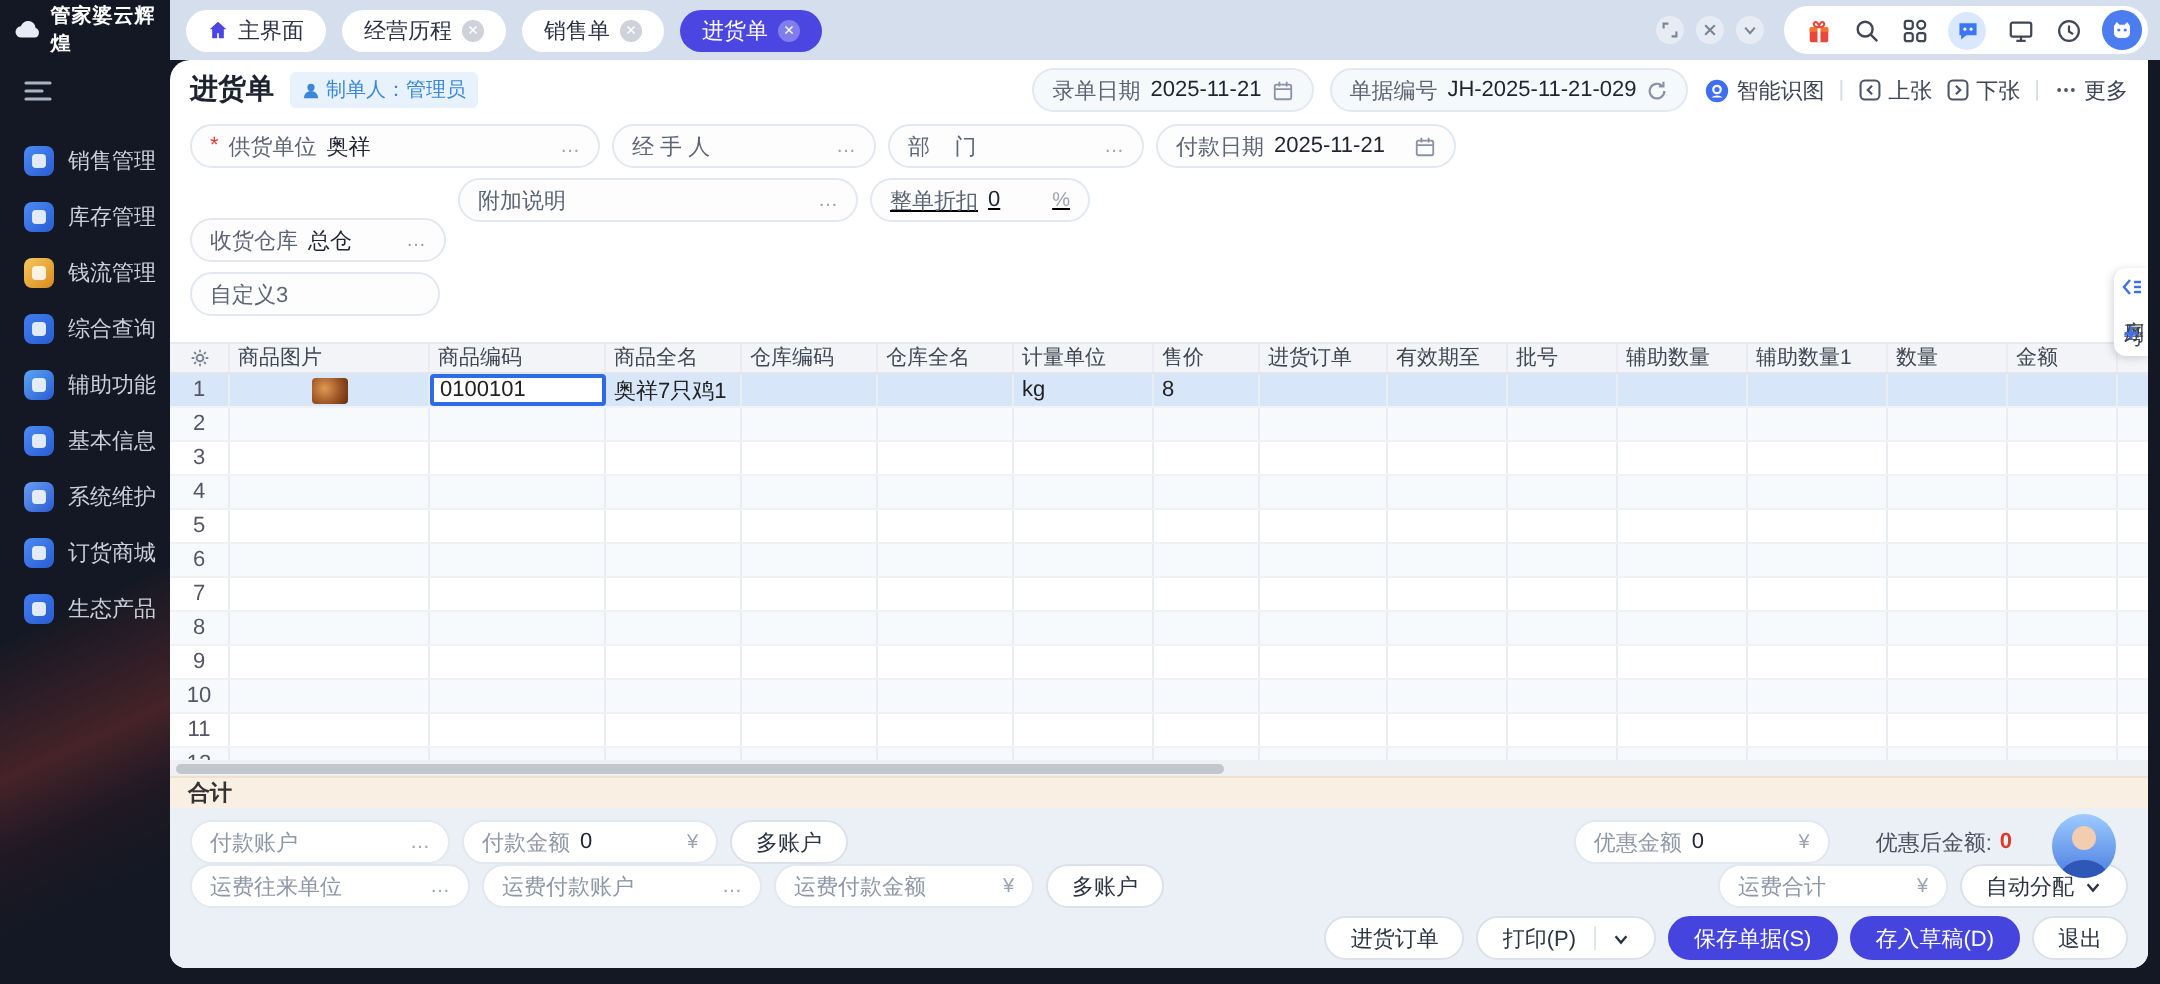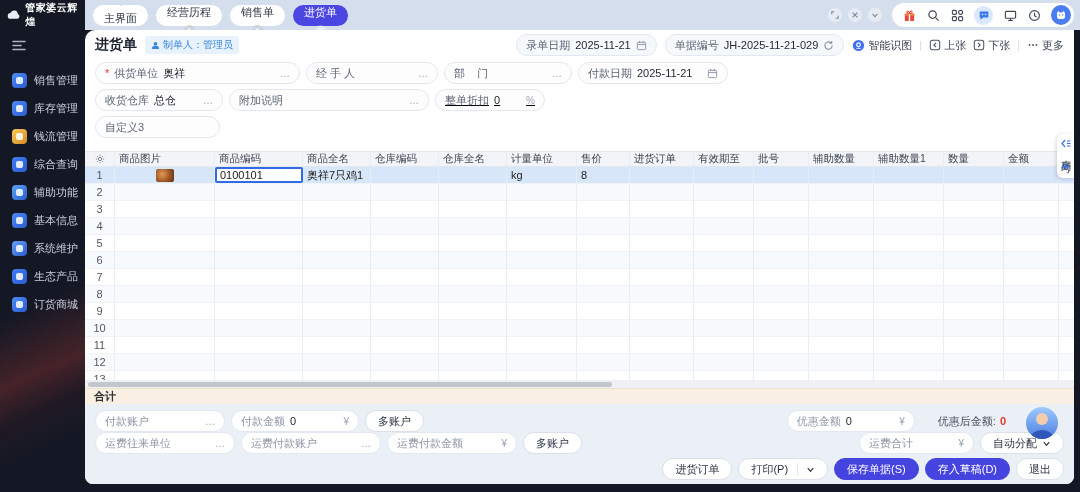--- a/index.html
+++ b/index.html
@@ -12,21 +12,21 @@
     background:linear-gradient(155deg, transparent 58%, rgba(196,62,52,.28) 72%, rgba(120,30,30,.10) 80%, transparent 88%); }
   .hamburger { margin:10px 0 14px 12px; width:16px; height:12px; cursor:pointer; }
   .side-item { display:flex; align-items:center; gap:7px; padding:6.5px 0 6.5px 12px; cursor:pointer; }
   .side-item .ic { width:15px; height:15px; border-radius:4px; flex:none; position:relative; }
   .side-item .ic::after { content:""; position:absolute; left:4px; top:4px; width:7px; height:7px; border-radius:2px; background:rgba(255,255,255,.85); }
   .side-item .lb { color:#c9d0dc; font-size:11px; white-space:nowrap; }
 
   
   .topstrip { position:absolute; left:85px; right:0; top:0; height:30px; background:#d5deec; display:flex; align-items:center; padding:0 6px 0 8px; z-index:2; }
   .tabs { display:flex; gap:8px; align-items:center; }
-  .tab { display:flex; align-items:center; gap:5px; height:21px; padding:0 11px; background:#fff; border-radius:11px; font-size:11px; color:#2b3345; cursor:pointer; white-space:nowrap;flex-direction:column; }
+  .tab { display:flex; align-items:center; gap:5px; height:21px; padding:0 11px; background:#fff; border-radius:11px; font-size:11px; color:#2b3345; cursor:pointer; white-space:nowrap; }
   .tab.active { background:#4b45e1; color:#fff; }
   .tab .close { width:11px; height:11px; border-radius:50%; background:#cdd2db; color:#fff; font-size:9px; line-height:11px; text-align:center; }
   .tab.active .close { background:rgba(255,255,255,.3); }
   .win-controls { margin-left:auto; display:flex; gap:6px; align-items:center; }
   .wc { width:14px; height:14px; border-radius:50%; background:#e7ecf4; display:flex; align-items:center; justify-content:center; cursor:pointer; }
   .util-pill { margin-left:10px; height:24px; background:#fff; border-radius:12px; display:flex; align-items:center; gap:10px; padding:0 3px 0 10px; }
   .uicon { width:14px; height:14px; display:flex; align-items:center; justify-content:center; cursor:pointer; }
   .uicon.chat { width:19px; height:19px; border-radius:50%; background:#d9e7ff; }
   .u-avatar { width:20px; height:20px; border-radius:50%; background:#4b7cf0; display:flex; align-items:center; justify-content:center; cursor:pointer; }
 
@@ -136,26 +136,26 @@
       </div>
       <div class="side-item">
         <span class="ic" style="background: linear-gradient(135deg, rgb(74, 140, 247), rgb(42, 91, 208));"></span>
         <span class="lb">基本信息</span>
       </div>
       <div class="side-item">
         <span class="ic" style="background: linear-gradient(135deg, rgb(106, 158, 245), rgb(42, 91, 208));"></span>
         <span class="lb">系统维护</span>
       </div>
       <div class="side-item">
+        <span class="ic" style="background: linear-gradient(135deg, rgb(74, 140, 247), rgb(42, 91, 208));"></span>
+        <span class="lb">订货商城</span>
+      </div>
+      <div class="side-item">
         <span class="ic" style="background: linear-gradient(135deg, rgb(63, 126, 242), rgb(42, 91, 208));"></span>
         <span class="lb">生态产品</span>
-      </div>
-      <div class="side-item">
-        <span class="ic" style="background: linear-gradient(135deg, rgb(74, 140, 247), rgb(42, 91, 208));"></span>
-        <span class="lb">订货商城</span>
       </div>
     </nav>
 </div>
 
 <div class="topstrip">
   <div class="tabs" id="tab-strip">
       <div class="tab">
         <svg width="10" height="10" viewBox="0 0 12 12">
           <path d="M6 1L1 5.5h1.5V11h3V8h1v3h3V5.5H11z" fill="#4b45e1"></path>
         </svg>
@@ -335,21 +335,21 @@
           <span class="val">2025-11-21</span>
           <svg width="11" height="11" viewBox="0 0 12 12" style="margin-left:auto">
             <rect x="1.5" y="2.5" width="9" height="8" rx="1" fill="none" stroke="#8a93a6"></rect>
             <line x1="1.5" y1="5" x2="10.5" y2="5" stroke="#8a93a6"></line>
             <line x1="4" y1="1" x2="4" y2="3.5" stroke="#8a93a6"></line>
             <line x1="8" y1="1" x2="8" y2="3.5" stroke="#8a93a6"></line>
           </svg>
         </div>
       </div>
       <div class="f-line">
-        <div class="pill" style="width: 128px;">
+        <div class="pill" style="width: 128px; margin-top: 20px;">
           <span class="lbl">收货仓库</span>
           <span class="val">总仓</span>
           <span class="sfx">…</span>
         </div>
         <div class="pill" style="width: 200px;">
           <span class="lbl">附加说明</span>
           <span class="val"></span>
           <span class="sfx">…</span>
         </div>
         <div class="pill" style="width: 110px; text-decoration: underline;">

